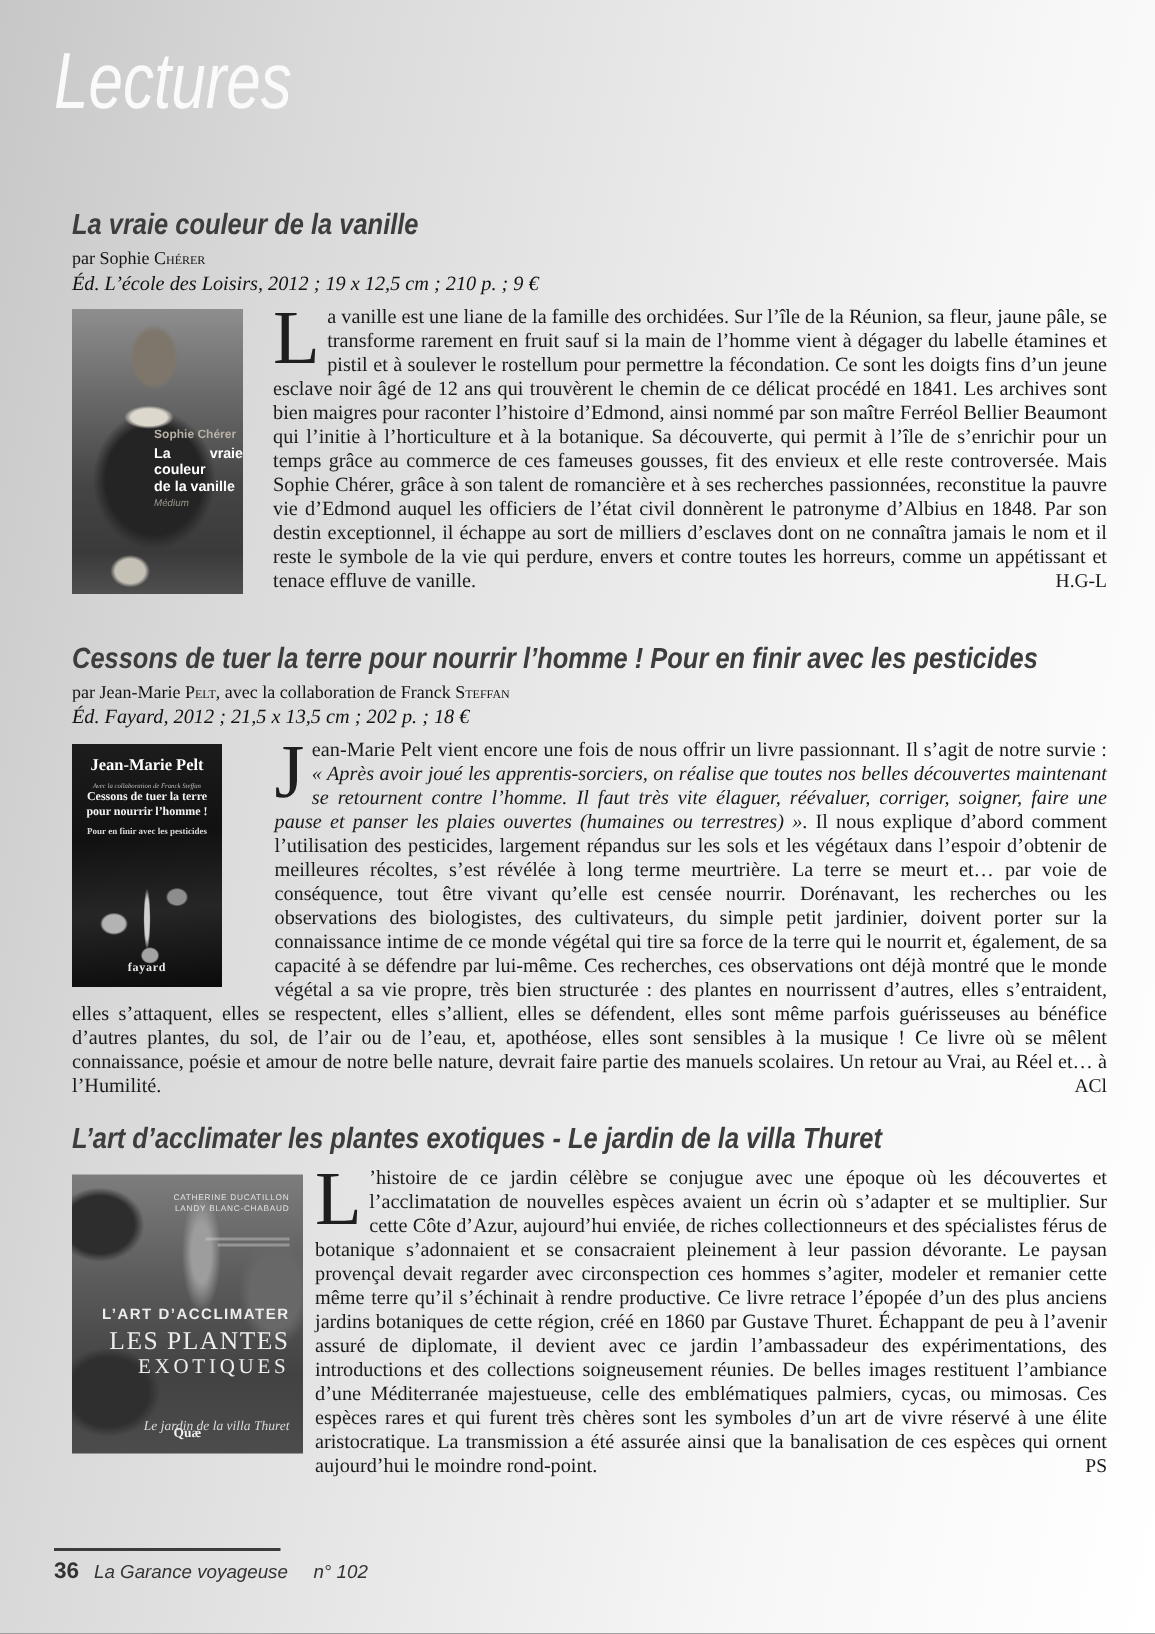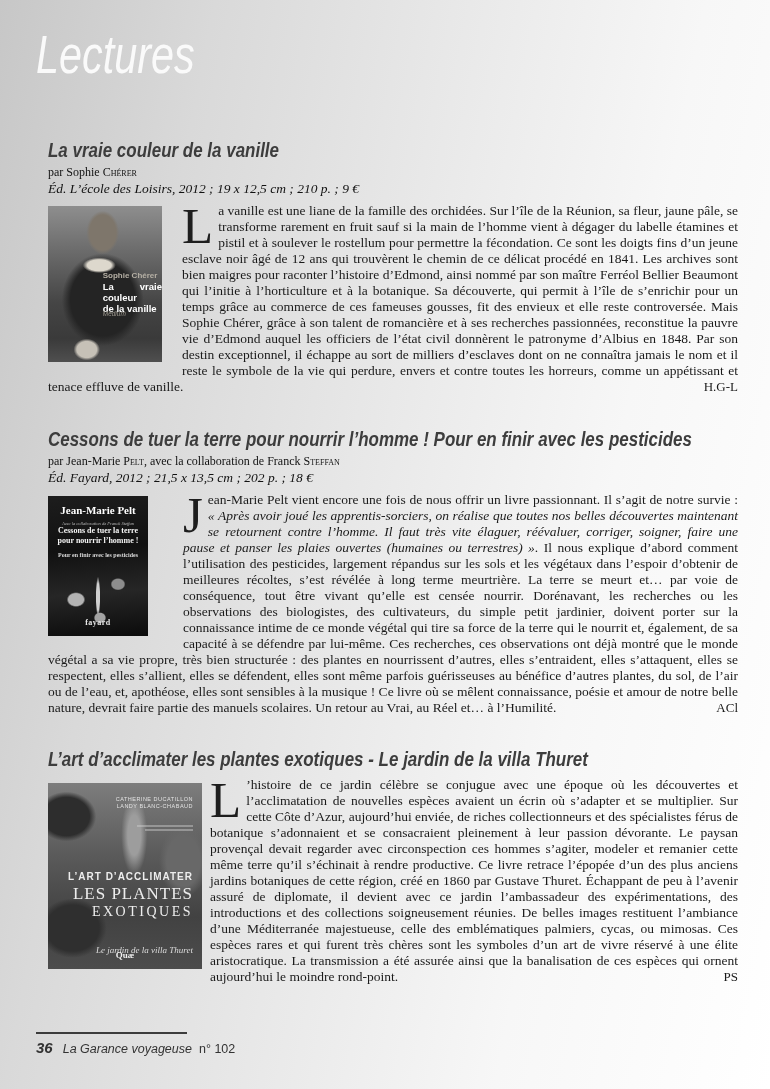--- a/index.html
+++ b/index.html
@@ -33,33 +33,33 @@
   .seg-i { font-style:italic; }
   .seg-sc { font-variant:small-caps; }
   .dropcap {
     float:left; font-family:"Liberation Serif", serif; font-size:51px; line-height:42px;
     height:44px; margin:2px 5px 0 0; color:#1e1e1e;
   }
   .signature { text-align:right; margin-top:-16px; font-size:13px; line-height:16px; }
   
   .cover { float:left; position:relative; overflow:hidden; }
   .cover-1 {
-    width:114px; height:156px; margin:3px 20px 10px 0;
+    width:114px; height:190px; margin:3px 20px 10px 0;
     background:
       radial-gradient(ellipse 22px 18px at 34% 92%, #c6c1b7 45%, rgba(0,0,0,0) 60%),
       radial-gradient(ellipse 30px 14px at 45% 38%, #ddd8cd 40%, rgba(0,0,0,0) 55%),
       radial-gradient(ellipse 24px 32px at 48% 17%, #7e766b 55%, rgba(0,0,0,0) 68%),
       radial-gradient(ellipse 62px 70px at 48% 60%, #242424 52%, rgba(0,0,0,0) 66%),
       linear-gradient(180deg,#8e8e8e 0%,#6a6a6a 30%,#454545 62%,#3a3a3a 85%,#4f4f4f 100%);
   }
   .c1-author { position:absolute; left:48%; top:40%; font-family:"Liberation Sans",sans-serif; font-weight:700; font-size:8px; color:#b6b0a5; }
   .c1-title  { position:absolute; left:48%; top:48%; font-family:"Liberation Sans",sans-serif; font-weight:700; font-size:9.5px; line-height:11px; color:#ffffff; }
   .c1-coll   { position:absolute; left:48%; top:64%; font-family:"Liberation Sans",sans-serif; font-style:italic; font-size:6.5px; color:#9d988e; }
   .cover-2 {
-    width:100px; height:140px; margin:4px 35px 10px 0;
+    width:100px; height:162px; margin:4px 35px 10px 0;
     background:
       radial-gradient(ellipse 15px 12px at 28% 74%, #b3b3b3 50%, rgba(0,0,0,0) 62%),
       radial-gradient(ellipse 12px 10px at 70% 63%, #8d8d8d 50%, rgba(0,0,0,0) 62%),
       radial-gradient(ellipse 10px 9px at 52% 87%, #a3a3a3 50%, rgba(0,0,0,0) 62%),
       radial-gradient(ellipse 4px 34px at 50% 72%, #d0d0d0 40%, rgba(0,0,0,0) 60%),
       linear-gradient(175deg,#1d1d1d 0%,#111111 38%,#262626 68%,#0b0b0b 100%);
   }
   .c2-author { position:absolute; top:6px; width:100%; text-align:center; font-family:"Liberation Serif",serif; font-weight:700; font-size:11px; color:#ffffff; }
   .c2-collab { position:absolute; top:20px; width:100%; text-align:center; font-family:"Liberation Serif",serif; font-style:italic; font-size:4.5px; color:#bdbdbd; }
   .c2-title  { position:absolute; top:30px; width:100%; text-align:center; font-family:"Liberation Serif",serif; font-weight:700; font-size:8px; line-height:9.5px; color:#f4f4f4; }
@@ -80,23 +80,23 @@
   .c3-titleblock { position:absolute; right:9px; top:86px; text-align:right; color:#ededed; }
   .c3-t1 { font-family:"Liberation Sans",sans-serif; font-weight:700; font-size:10px; letter-spacing:1px; }
   .c3-t2 { font-family:"Liberation Serif",serif; font-size:17px; line-height:18px; letter-spacing:1px; }
   .c3-t3 { font-family:"Liberation Serif",serif; font-size:14px; line-height:18px; letter-spacing:2.5px; }
   .c3-sub { font-family:"Liberation Serif",serif; font-style:italic; font-size:9px; color:#dcdcdc; margin-top:21px; }
   .c3-pub { position:absolute; bottom:6px; width:100%; text-align:center; font-family:"Liberation Serif",serif; font-weight:700; font-size:9px; color:#f0f0f0; }
   
   .footer { position:absolute; left:36px; top:1032px; }
   .footer-rule { width:151px; height:2px; background:#3c3c3c; margin-bottom:5px; }
   .footer-line { display:flex; align-items:baseline; font-family:"Liberation Sans",sans-serif; color:#333; }
-  .footer-page { font-weight:700; font-size:15px;font-style:italic; }
+  .footer-page { font-weight:700; font-size:15px; }
   .footer-journal { font-style:italic; font-size:12.5px; margin-left:10px; }
-  .footer-issue { font-size:12.5px; margin-left:7px; }
+  .footer-issue { font-style:italic; font-size:12.5px; margin-left:17px; }
 </style>
 </head>
 <body>
 
 <div class="page">
 
   <div class="masthead">
     <div class="masthead-title">Lectures</div>
   </div>
 

